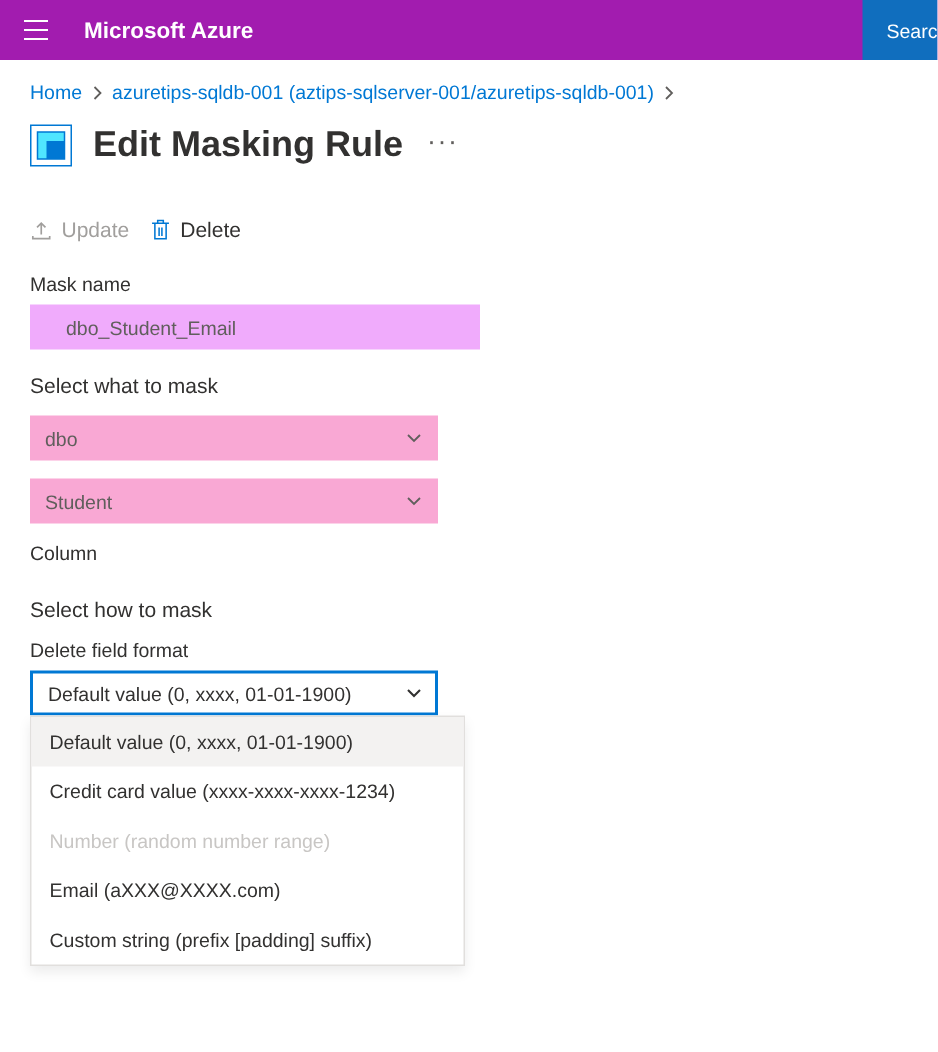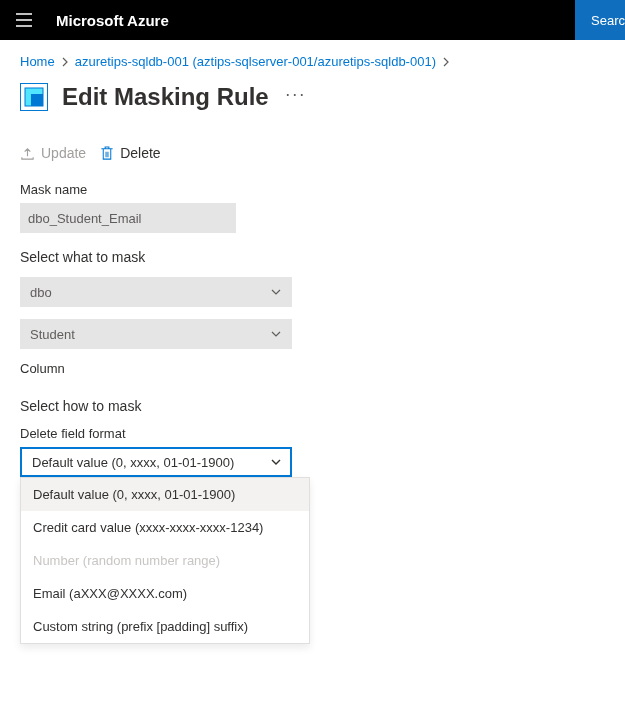--- a/index.html
+++ b/index.html
@@ -7,21 +7,21 @@
     margin: 0;
     font-family: "Segoe UI", -apple-system, sans-serif;
     font-size: 13px;
     color: #323130;
     background: #ffffff;
     width: 625px;
     height: 701px;
     overflow: hidden;
   }
   .top-bar {
-    background: #000000;
+    background: #a21caf;
     height: 40px;
     display: flex;
     align-items: center;
     color: #ffffff;
   }
   .hamburger {
     width: 48px;
     display: flex;
     align-items: center;
     justify-content: center;
@@ -95,34 +95,34 @@
     align-items: center;
     gap: 6px;
     font-size: 14px;
     cursor: pointer;
   }
   .cmd.disabled { color: #a19f9d; cursor: default; }
   .field-block { padding: 10px 20px 2px 20px; }
   .field-label { font-size: 13px; color: #323130; margin-bottom: 6px; }
   .section-label { font-size: 14px; color: #323130; padding: 14px 20px 2px 20px; }
   .input-ro {
-    width: 216px;
+    width: 300px;
     height: 30px;
-    background: #e5e5e5;
+    background: #f0abfc;
     border: none;
-    padding: 0 8px;
+    padding: 0 24px;
     font-size: 13px;
     color: #605e5c;
     display: flex;
     align-items: center;
   }
   .select-ro {
     width: 272px;
     height: 30px;
-    background: #e5e5e5;
+    background: #f9a8d4;
     border: none;
     padding: 0 10px;
     font-size: 13px;
     color: #605e5c;
     display: flex;
     align-items: center;
     justify-content: space-between;
   }
   .select-active {
     width: 272px;

